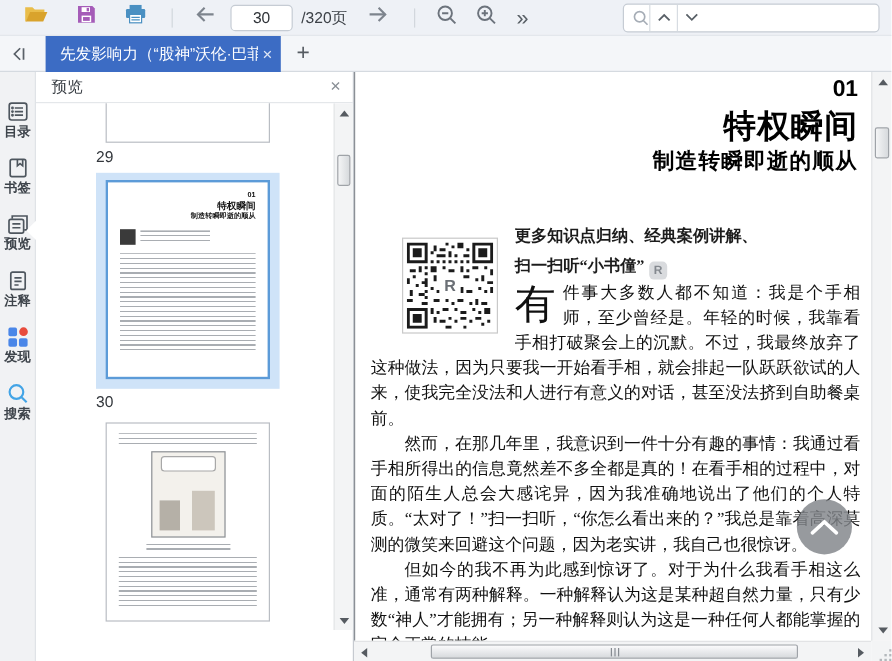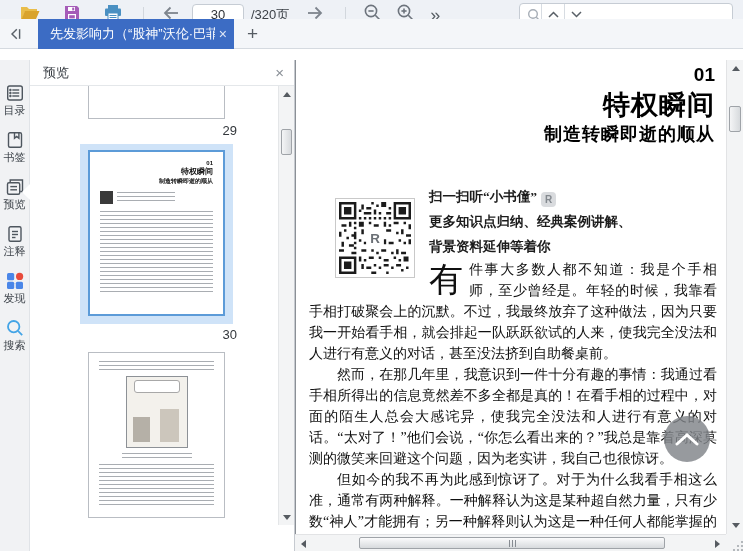--- a/index.html
+++ b/index.html
@@ -20,55 +20,55 @@
     background:#fff; border:1px solid #c6ccd4; border-radius:4px;
     display:flex; align-items:center; }
   .searchgroup input { flex:1; min-width:0; border:none; outline:none; font-size:13px;
     color:#333; padding:0 4px; background:transparent; font-family:"Liberation Sans",sans-serif; }
   .searchgroup input::placeholder { color:#9aa1aa; }
   .sg-icon { margin-left:7px; display:flex; }
   .sg-btn { width:23px; height:100%; border-left:1px solid #d7dce2; display:flex;
     align-items:center; justify-content:center; cursor:pointer; }
 
   
-  .tabbar { position:absolute; top:19px; left:0; width:743px; height:30px;
+  .tabbar { position:absolute; top:30px; left:0; width:743px; height:30px;
     background:#f4f6f9; border-bottom:1px solid #d5dae0; display:flex; align-items:center; }
   .tab-collapse { width:32px; display:flex; justify-content:center; cursor:pointer; }
   .tab { margin-left:6px; width:196px; height:30px; background:#3c6cc4; color:#fff;
     display:flex; align-items:center; padding:0 7px 0 12px; font-size:13px; cursor:pointer; }
   .tab-title { flex:1; overflow:hidden; white-space:nowrap; }
   .tab-close { margin-left:4px; font-size:14px; color:#dfe7f6; cursor:pointer; }
   .tab-new { margin-left:13px; font-size:19px; color:#565c63; cursor:pointer; }
 
   
   .sidebar { position:absolute; top:60px; left:0; width:30px; height:491px;
     background:#f1f2f4; border-right:1px solid #e0e3e7;
     display:flex; flex-direction:column; align-items:center; padding-top:23px; gap:13px; }
   .sb-item { width:30px; height:34px; display:flex; flex-direction:column; align-items:center;
     gap:1px; cursor:pointer; }
-  .sb-label { font-size:11px; color:#3e444b; line-height:12px; }
+  .sb-label { font-size:11px; color:#3e444b; line-height:12px;font-weight:bold; }
   .notch { position:absolute; left:22px; top:184px; width:0; height:0;
     border-top:8px solid transparent; border-bottom:8px solid transparent;
     border-right:8px solid #ffffff; z-index:3; }
 
   
   .preview-panel { position:absolute; top:60px; left:30px; width:265px; height:491px;
     background:#fff; border-right:1px solid #c6cad0; }
   .pv-header { height:26px; border-bottom:1px solid #e4e7ea; display:flex; align-items:center;
     padding:0 10px 0 13px; }
   .pv-title { font-size:13px; color:#3a3f45; }
   .pv-close { margin-left:auto; font-size:15px; color:#8a9097; cursor:pointer; line-height:1; }
   .pv-tools { height:26px; border-bottom:1px solid #e4e7ea; display:flex; align-items:center;
     padding-left:13px; }
   .pv-tool { display:flex; align-items:center; gap:4px; font-size:13px; color:#42484f; cursor:pointer; }
   .pv-tool + .pv-tool { margin-left:14px; }
   .pv-thumbs { position:relative; height:439px; overflow:hidden; }
   .thumb-page { position:absolute; background:#fff; border:1px solid #b9bdc3; }
   .t29 { left:58px; top:-133px; width:137px; height:166px; }
-  .lbl { position:absolute; left:70px; width:137px; text-align:right; font-size:13px; color:#33373c; }
+  .lbl { position:absolute; left:50px; width:137px; text-align:left; font-size:13px; color:#33373c; }
   .lbl29 { top:37px; }
   .sel30 { position:absolute; left:50px; top:58px; width:153px; height:180px; background:#cfe3f8; }
   .t30 { left:58px; top:64px; width:137px; height:166px; border:2px solid #5c9bd8; padding:8px 10px; }
   .lbl30 { top:241px; }
   .t31 { left:58px; top:266px; width:137px; height:166px; padding:8px 10px; }
   .m-head { text-align:right; font-weight:700; color:#111; }
   .m-h1 { font-size:6px; line-height:7px; }
   .m-h2 { font-size:8px; line-height:10px; }
   .m-h3 { font-size:6px; line-height:8px; }
   .lines { background-image:repeating-linear-gradient(to bottom,#a9adb2 0,#a9adb2 1px,transparent 1px,transparent 4px); }
@@ -369,26 +369,25 @@
           M9 11h1v2H9z M19 11h2v1h-2z M23 12h1v1h-1z M25 11h1v2h-1z M27 13h2v1h-2z
           M8 15h1v1H8z M10 16h1v1h-1z M18 15h1v2h-1z M20 16h2v1h-2z M24 15h1v1h-1z M26 16h1v1h-1z M28 15h1v2h-1z
           M9 19h2v1H9z M13 19h1v1h-1z M15 20h1v1h-1z M17 19h2v1h-2z M21 20h1v1h-1z M23 19h1v2h-1z M25 20h2v1h-2z
           M8 22h1v2H8z M10 23h1v1h-1z M12 22h2v1h-2z M16 22h1v1h-1z M18 23h2v1h-2z M22 22h1v1h-1z M24 23h1v1h-1z M26 22h2v2h-2z
           M9 25h1v2H9z M11 26h2v1h-2z M14 25h1v1h-1z M16 26h1v1h-1z M18 25h2v1h-2z M21 26h1v1h-1z M23 25h2v1h-2z M27 26h1v1h-1z M25 27h1v1h-1z M13 28h2v1h-2z M19 28h1v1h-1z"></path>
         <rect x="11" y="11" width="7" height="7" fill="#ffffff"></rect>
         <text x="14.5" y="16.4" font-size="5.4" text-anchor="middle" fill="#6a6f75" font-family="Liberation Sans, sans-serif" font-weight="bold">R</text>
       </svg>
     </div>
     <div class="qr-caption">
+      <div>更多知识点归纳、经典案例讲解、</div>
       <div><span>扫一扫听“小书僮”</span><span class="logo-r">R</span></div>
-      <div>更多知识点归纳、经典案例讲解、</div>
-      <div>背景资料延伸等着你</div>
     </div>
     <p class="para"><span class="dropcap">有</span><span>件事大多数人都不知道：我是个手相师，至少曾经是。年轻的时候，我靠看手相打破聚会上的沉默。不过，我最终放弃了这种做法，因为只要我一开始看手相，就会排起一队跃跃欲试的人来，使我完全没法和人进行有意义的对话，甚至没法挤到自助餐桌前。</span></p>
-    <p class="para indent">然而，在那几年里，我意识到一件十分有趣的事情：我通过看手相所得出的信息竟然差不多全都是真的！在看手相的过程中，对面的陌生人总会大感诧异，使我完全没法和人进行有意义的对话。“太对了！”他们会说，“你怎么看出来的？”我总是靠着高深莫测的微笑来回避这个问题，因为老实讲，我自己也很惊讶。</p>
+    <p class="para indent">然而，在那几年里，我意识到一件十分有趣的事情：我通过看手相所得出的信息竟然差不多全都是真的！在看手相的过程中，对面的陌生人总会大感诧异，因为我准确地说出了他们的个人特质。“太对了！”扫一扫听，“你怎么看出来的？”我总是靠着高深莫测的微笑来回避这个问题，因为老实讲，我自己也很惊讶。</p>
     <p class="para indent">但如今的我不再为此感到惊讶了。对于为什么我看手相这么准，通常有两种解释。一种解释认为这是某种超自然力量，只有少数“神人”才能拥有；另一种解释则认为这是一种任何人都能掌握的完全正常的技能</p>
   </div>
 
   <div class="backtop">
     <svg width="28" height="14" viewBox="0 0 28 14" fill="none" stroke="#ffffff" stroke-width="3" stroke-linecap="round">
         <path d="M4 12 14 3l10 9"></path>
       </svg>
   </div>
 </div>
 

